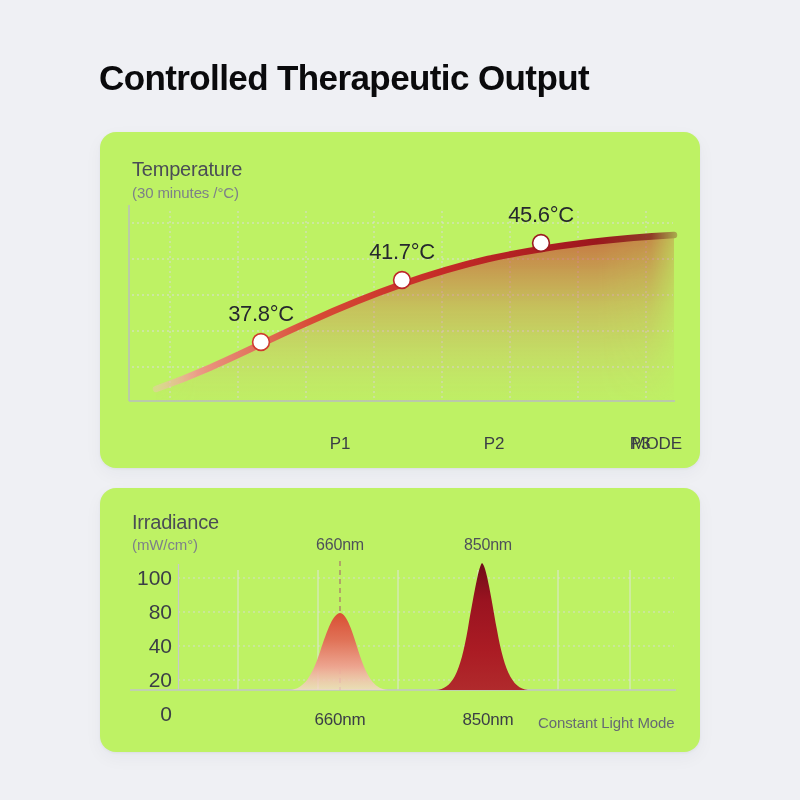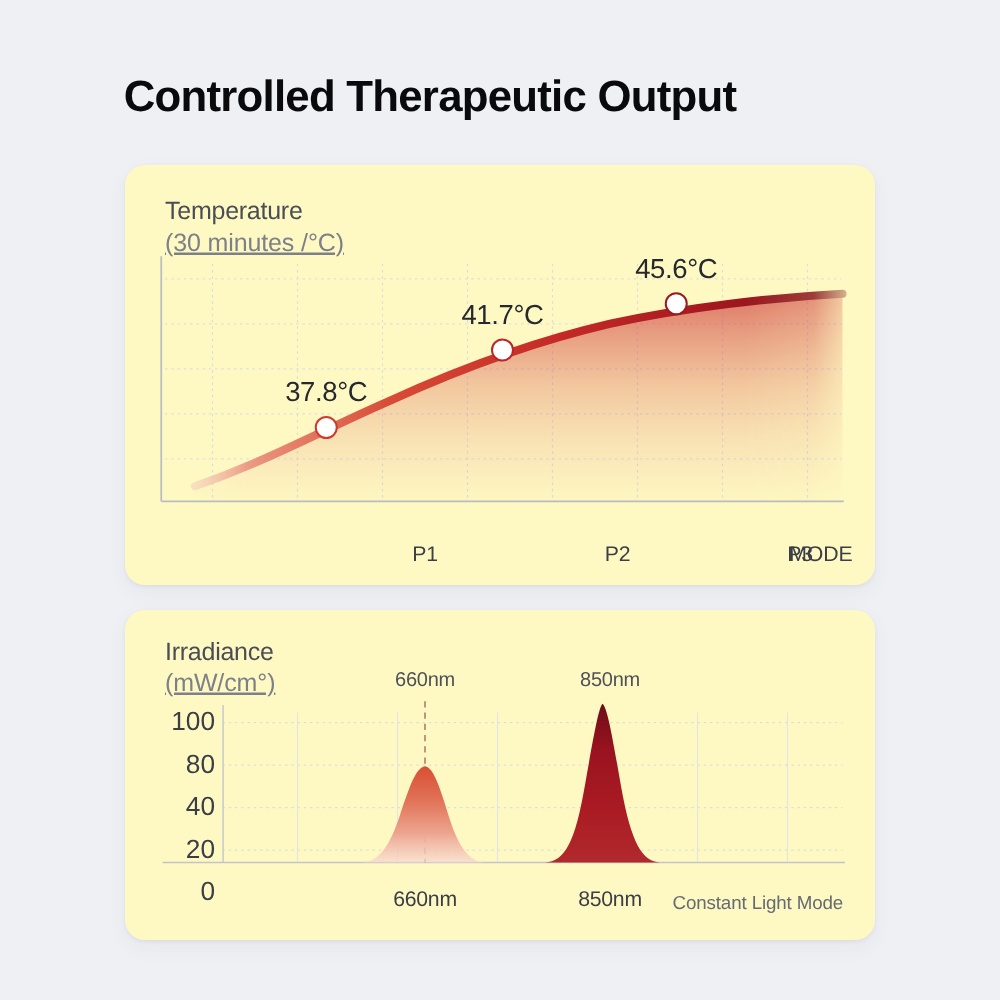--- a/index.html
+++ b/index.html
@@ -29,21 +29,21 @@
     text-align: center;
     font-size: 35px;
     font-weight: bold;
     color: #0a0a0c;
     letter-spacing: -0.6px;
   }
 
   
   .card {
     position: absolute;
-    background: #fef9c3;
+    background: #bef264;
     border-radius: 16px;
     box-shadow: 0 1px 3px rgba(30,35,60,0.055),
                 0 6px 18px rgba(30,35,60,0.045);
   }
   #temp-card {
     left: 100px;
     top: 132px;
     width: 600px;
     height: 336px;
   }
@@ -56,24 +56,23 @@
 
   
   .chart-title {
     position: absolute;
     font-size: 20px;
     color: #4a4d55;
     letter-spacing: -0.2px;
   }
   .chart-subtitle {
     position: absolute;
-    font-size: 20px;
+    font-size: 15px;
     color: #7d8089;
     letter-spacing: -0.1px;
-    text-decoration: underline;
   }
 
   
   #temp-plot {
     position: absolute;
     left: 28px;
     top: 73px;
     width: 548px;
     height: 222px;
   }

